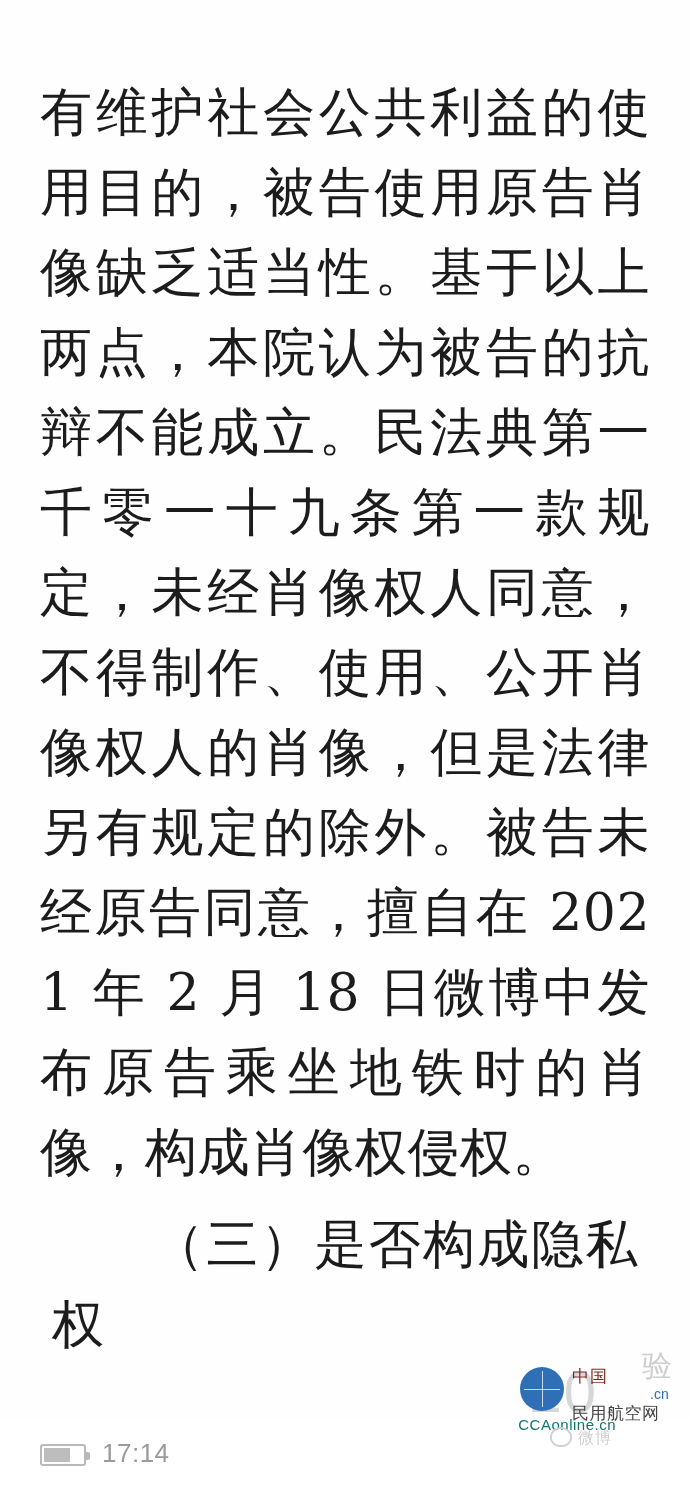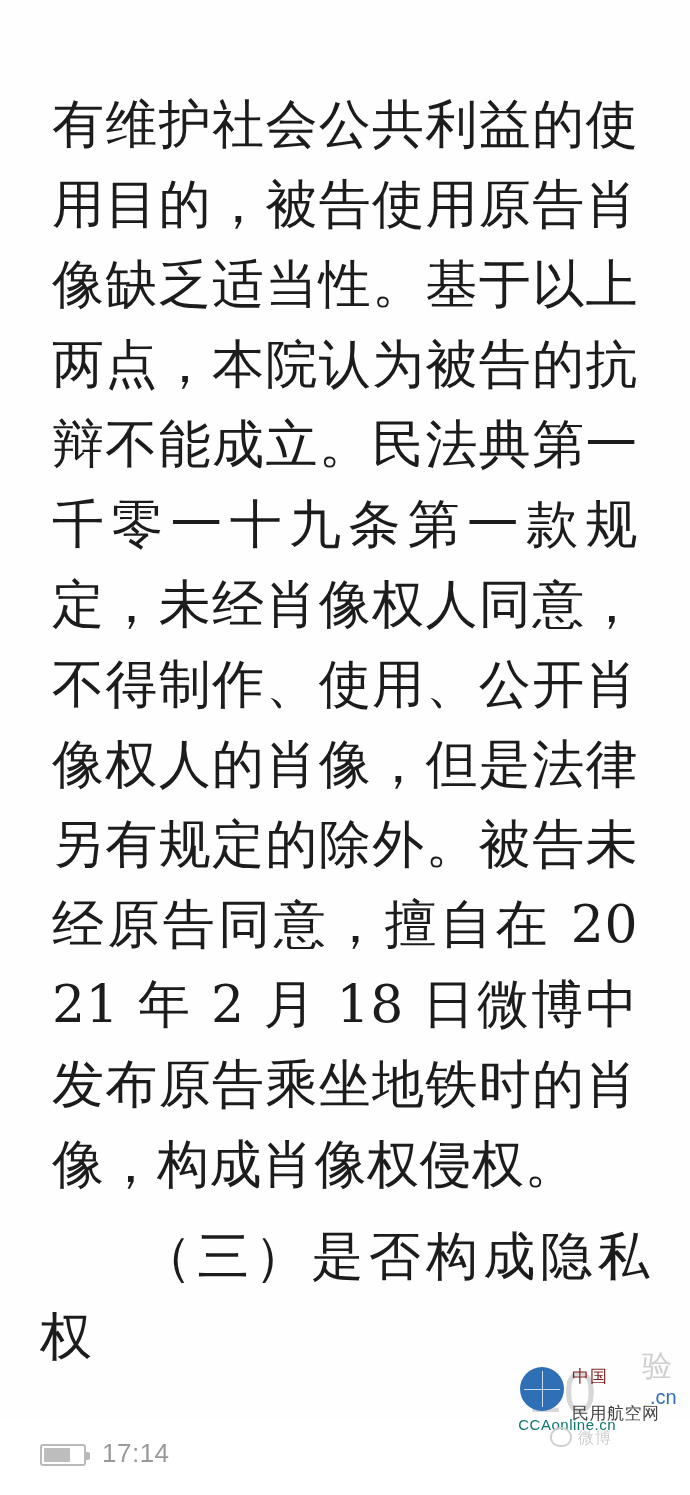--- a/index.html
+++ b/index.html
@@ -31,27 +31,27 @@
     width: 610px;
     font-family: "DejaVu Serif", serif;
     font-size: 52px;
     line-height: 80px;
     color: #1c1c1c;
     letter-spacing: 0.5px;
     text-align: justify;
   }
 
   .para {
-    margin: 12px;
+    margin: 0;
     white-space: pre-wrap;
     word-break: break-all;
   }
 
   .para-indent {
-    margin: 0;
+    margin: 12px;
     text-indent: 100px;
     white-space: pre-wrap;
     word-break: break-all;
   }
 
   
   .bottom-bar {
     position: absolute;
     left: 0;
     bottom: 0;
@@ -169,21 +169,21 @@
     font-family: Liberation Sans, sans-serif;
     font-size: 17px;
     color: #444444;
     letter-spacing: 0.5px;
   }
   .wm-dotcn {
     position: absolute;
     left: 130px;
     top: 21px;
     font-family: "Liberation Sans", sans-serif;
-    font-size: 20px;
+    font-size: 14px;
     color: #2f6fb5;
   }
   .wm-url {
     position: absolute;
     right: 62px;
     bottom: 20px;
     font-family: "Liberation Sans", sans-serif;
     font-size: 15px;
     color: #0f766e;
     letter-spacing: 0.5px;

